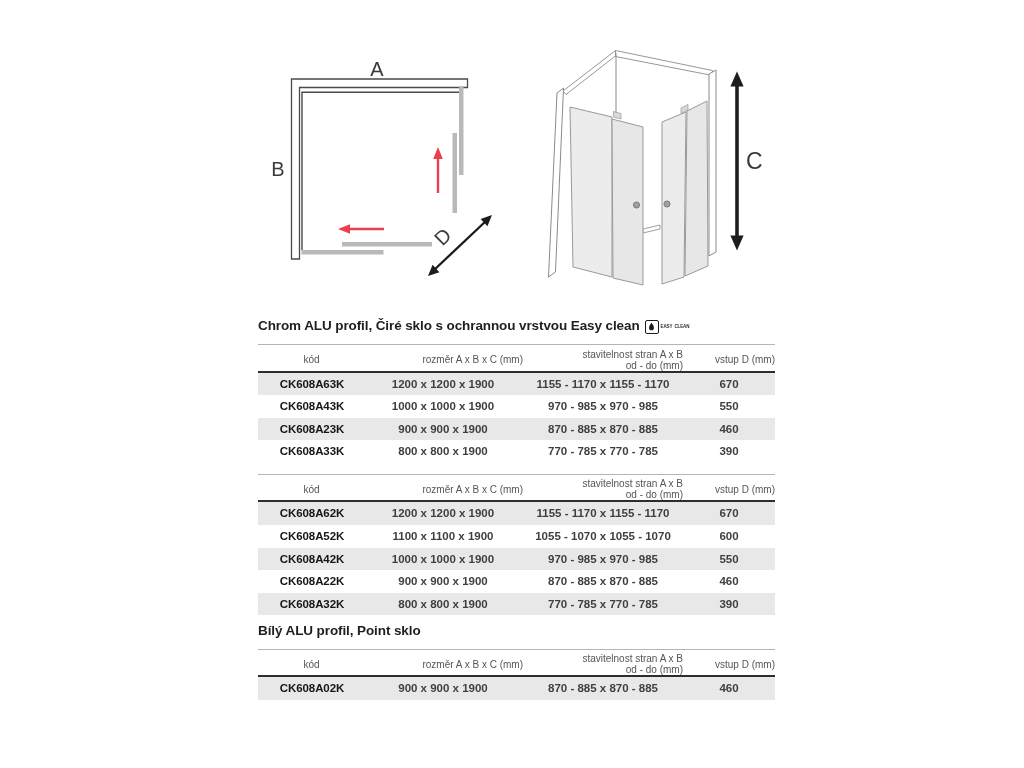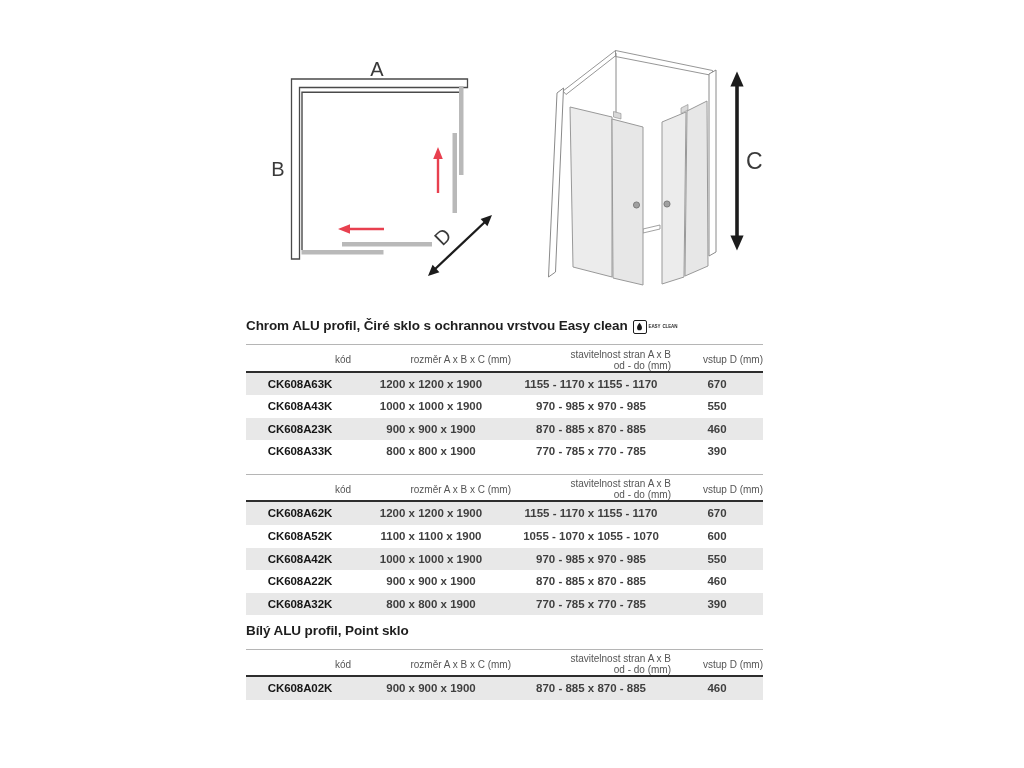--- a/index.html
+++ b/index.html
@@ -2,33 +2,33 @@
 <html><head>
 <meta charset="utf-8">
 <style>
   html,body{margin:0;padding:0;background:#fff;}
   .page{position:relative;width:1024px;height:768px;background:#ffffff;
         font-family:"Liberation Sans",sans-serif;overflow:hidden;}
   .diagram{position:absolute;}
   #topview{left:250px;top:50px;}
   #isoview{left:540px;top:40px;}
   svg text{font-family:"Liberation Sans",sans-serif;}
-  .content{position:absolute;left:246px;top:318px;width:517px;}
+  .content{position:absolute;left:258px;top:318px;width:517px;}
   .section + .section{margin-top:7.5px;}
   .section-title{display:flex;align-items:center;gap:5px;margin:0;
         font-size:13.5px;line-height:15px;font-weight:bold;color:#1e1e1e;letter-spacing:-0.1px;}
   .ec-badge{display:inline-flex;align-items:center;gap:2px;position:relative;top:1px;}
   .ec-box{width:12px;height:12px;border:1.3px solid #1c1c1c;border-radius:2px;
         display:flex;align-items:center;justify-content:center;background:#fff;}
   .ec-text{font-size:4.5px;line-height:5px;font-weight:bold;color:#2d2d2d;white-space:pre-line;}
   table.spec{width:517px;border-collapse:collapse;margin-top:11px;border-top:1px solid #b5b5b5;table-layout:fixed;}
   table.spec th{font-size:10px;font-weight:normal;color:#555;line-height:11px;
         padding:3.5px 0 0 0;height:22px;text-align:right;vertical-align:middle;
         white-space:pre-line;border-bottom:2.5px solid #2d2d2d;}
-  table.spec th.col-code{text-align:right;padding-left:2px;}
+  table.spec th.col-code{text-align:center;padding-left:2px;}
   table.spec td{font-size:11.5px;color:#3f3f3f;height:22.6px;line-height:22.6px;
         padding:0;text-align:center;white-space:nowrap;font-weight:bold;}
   table.spec td.code{text-align:center;font-weight:bold;color:#161616;padding-left:3px;letter-spacing:-0.1px;}
   table.spec tbody tr:nth-child(odd){background:#e8e8e8;}
 </style>
 </head>
 <body>
 
 <div class="page">
 

